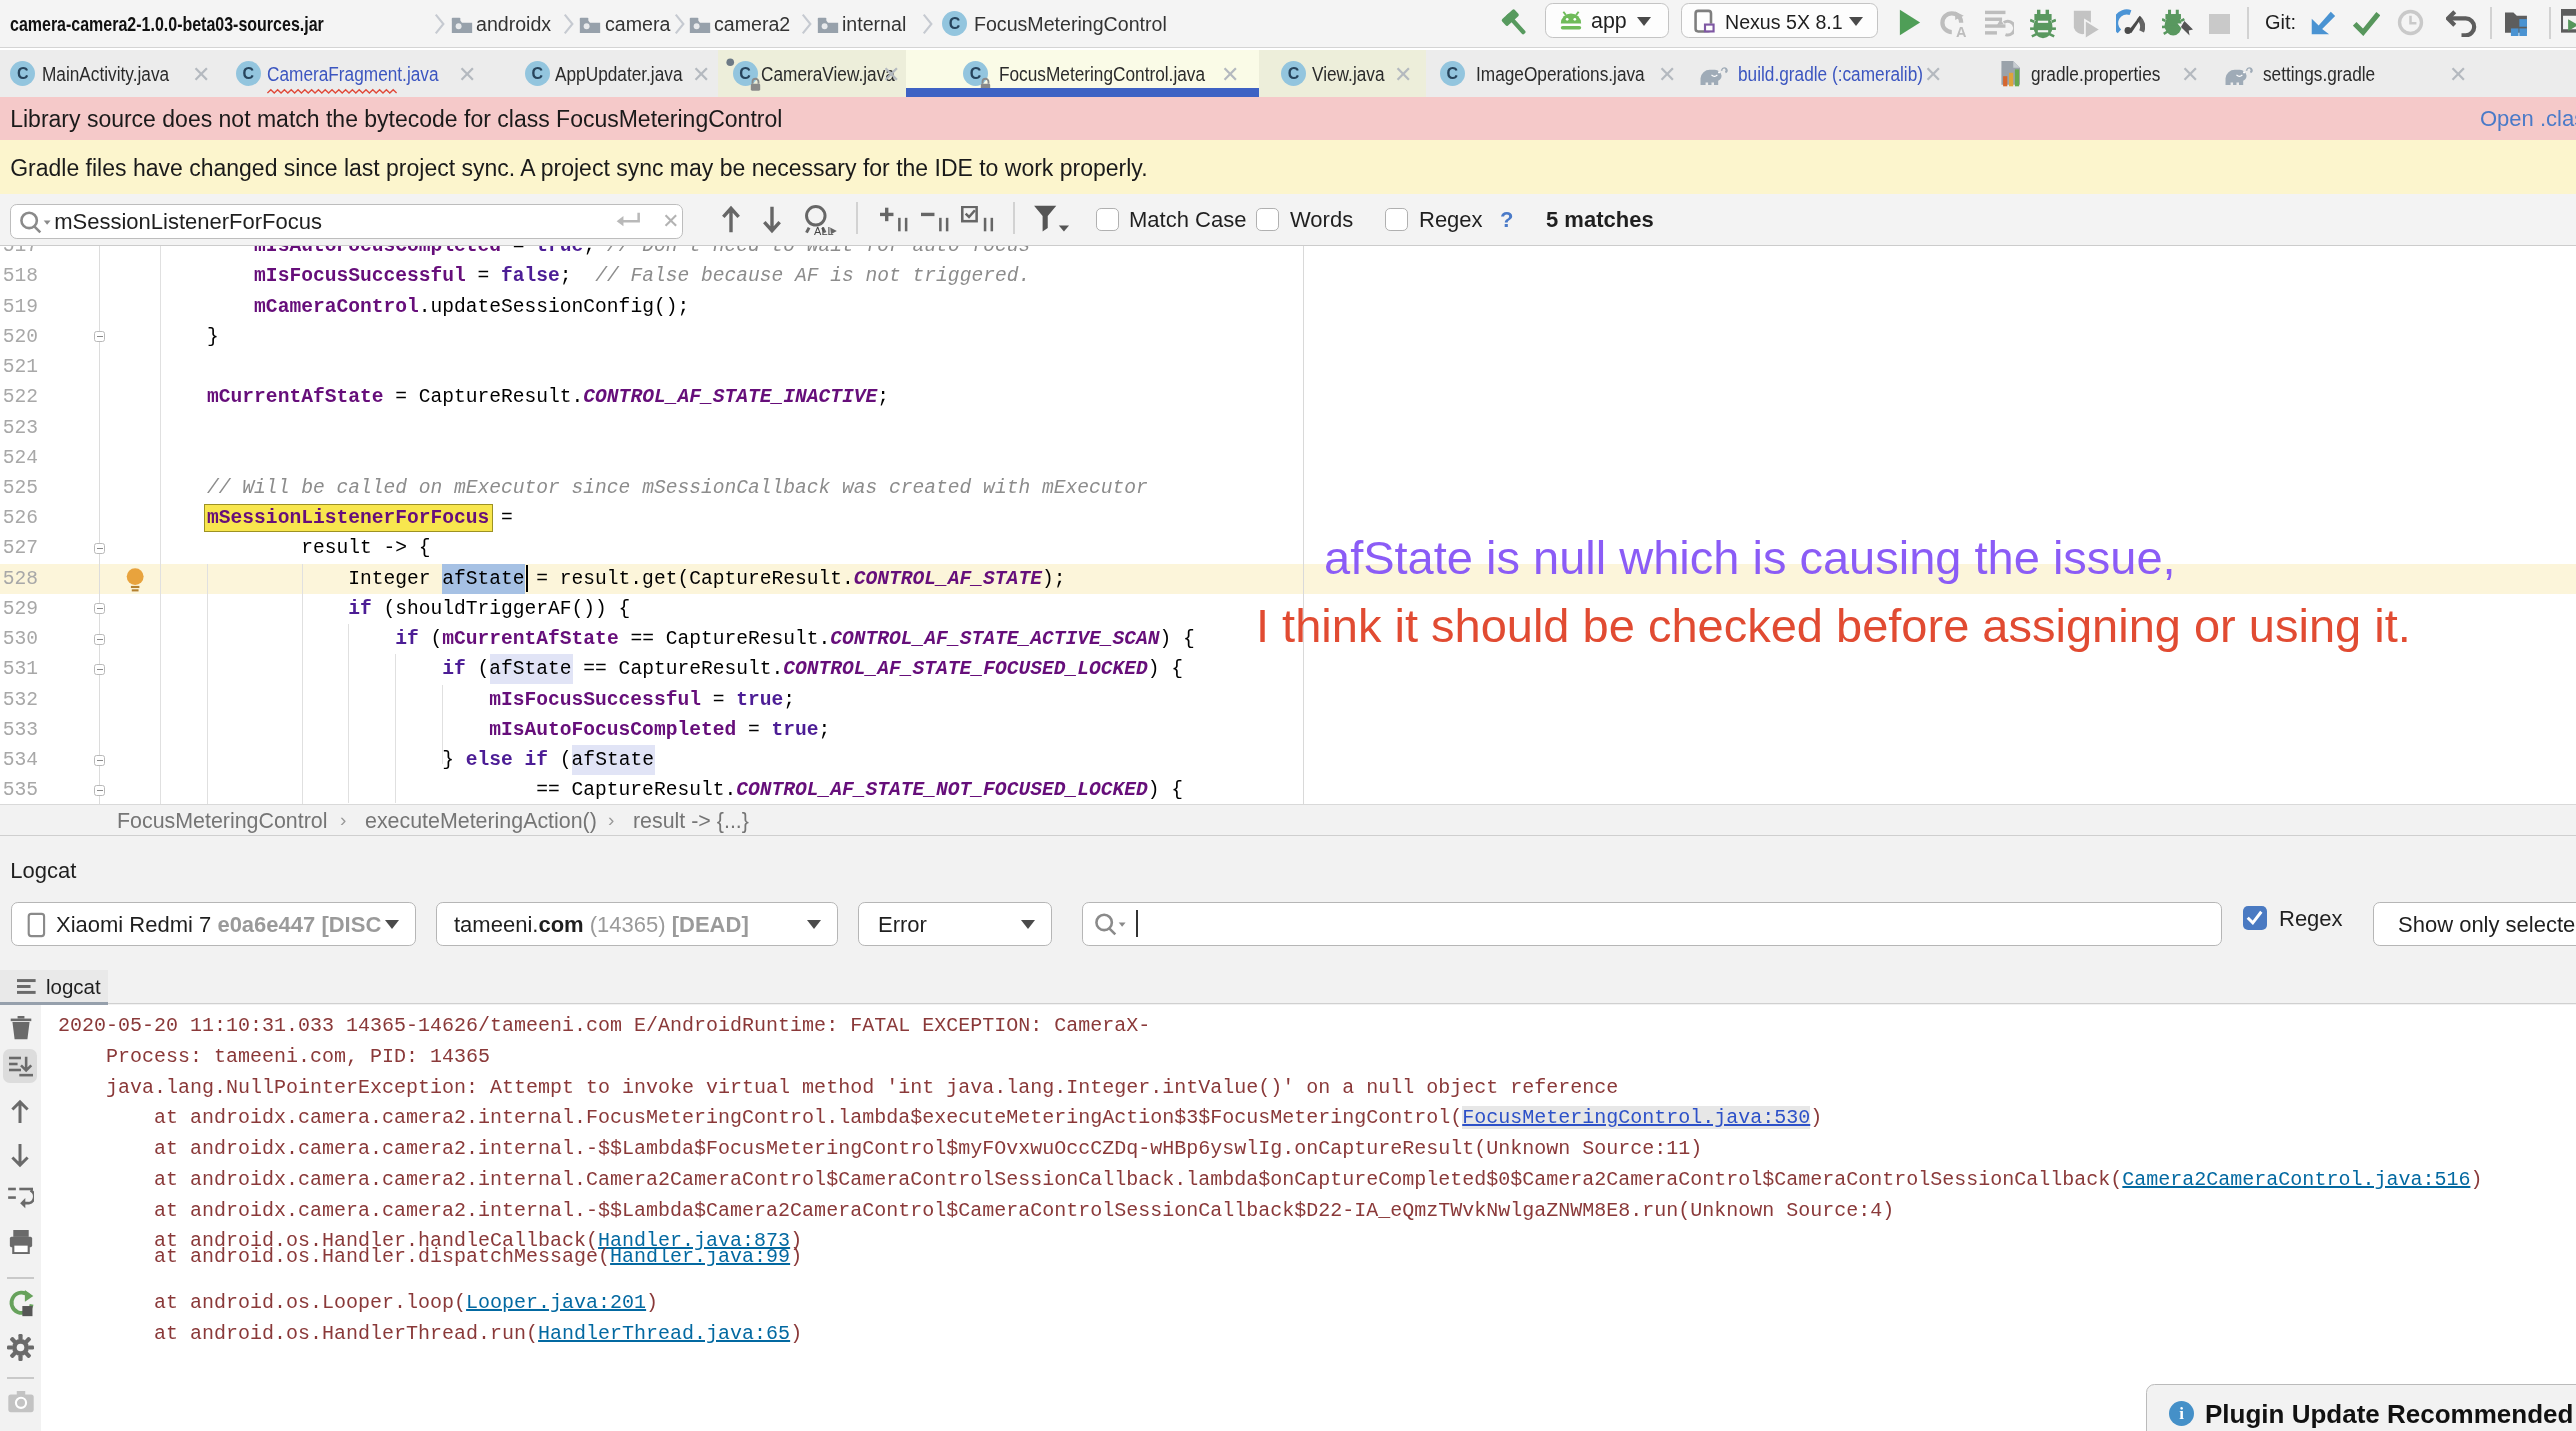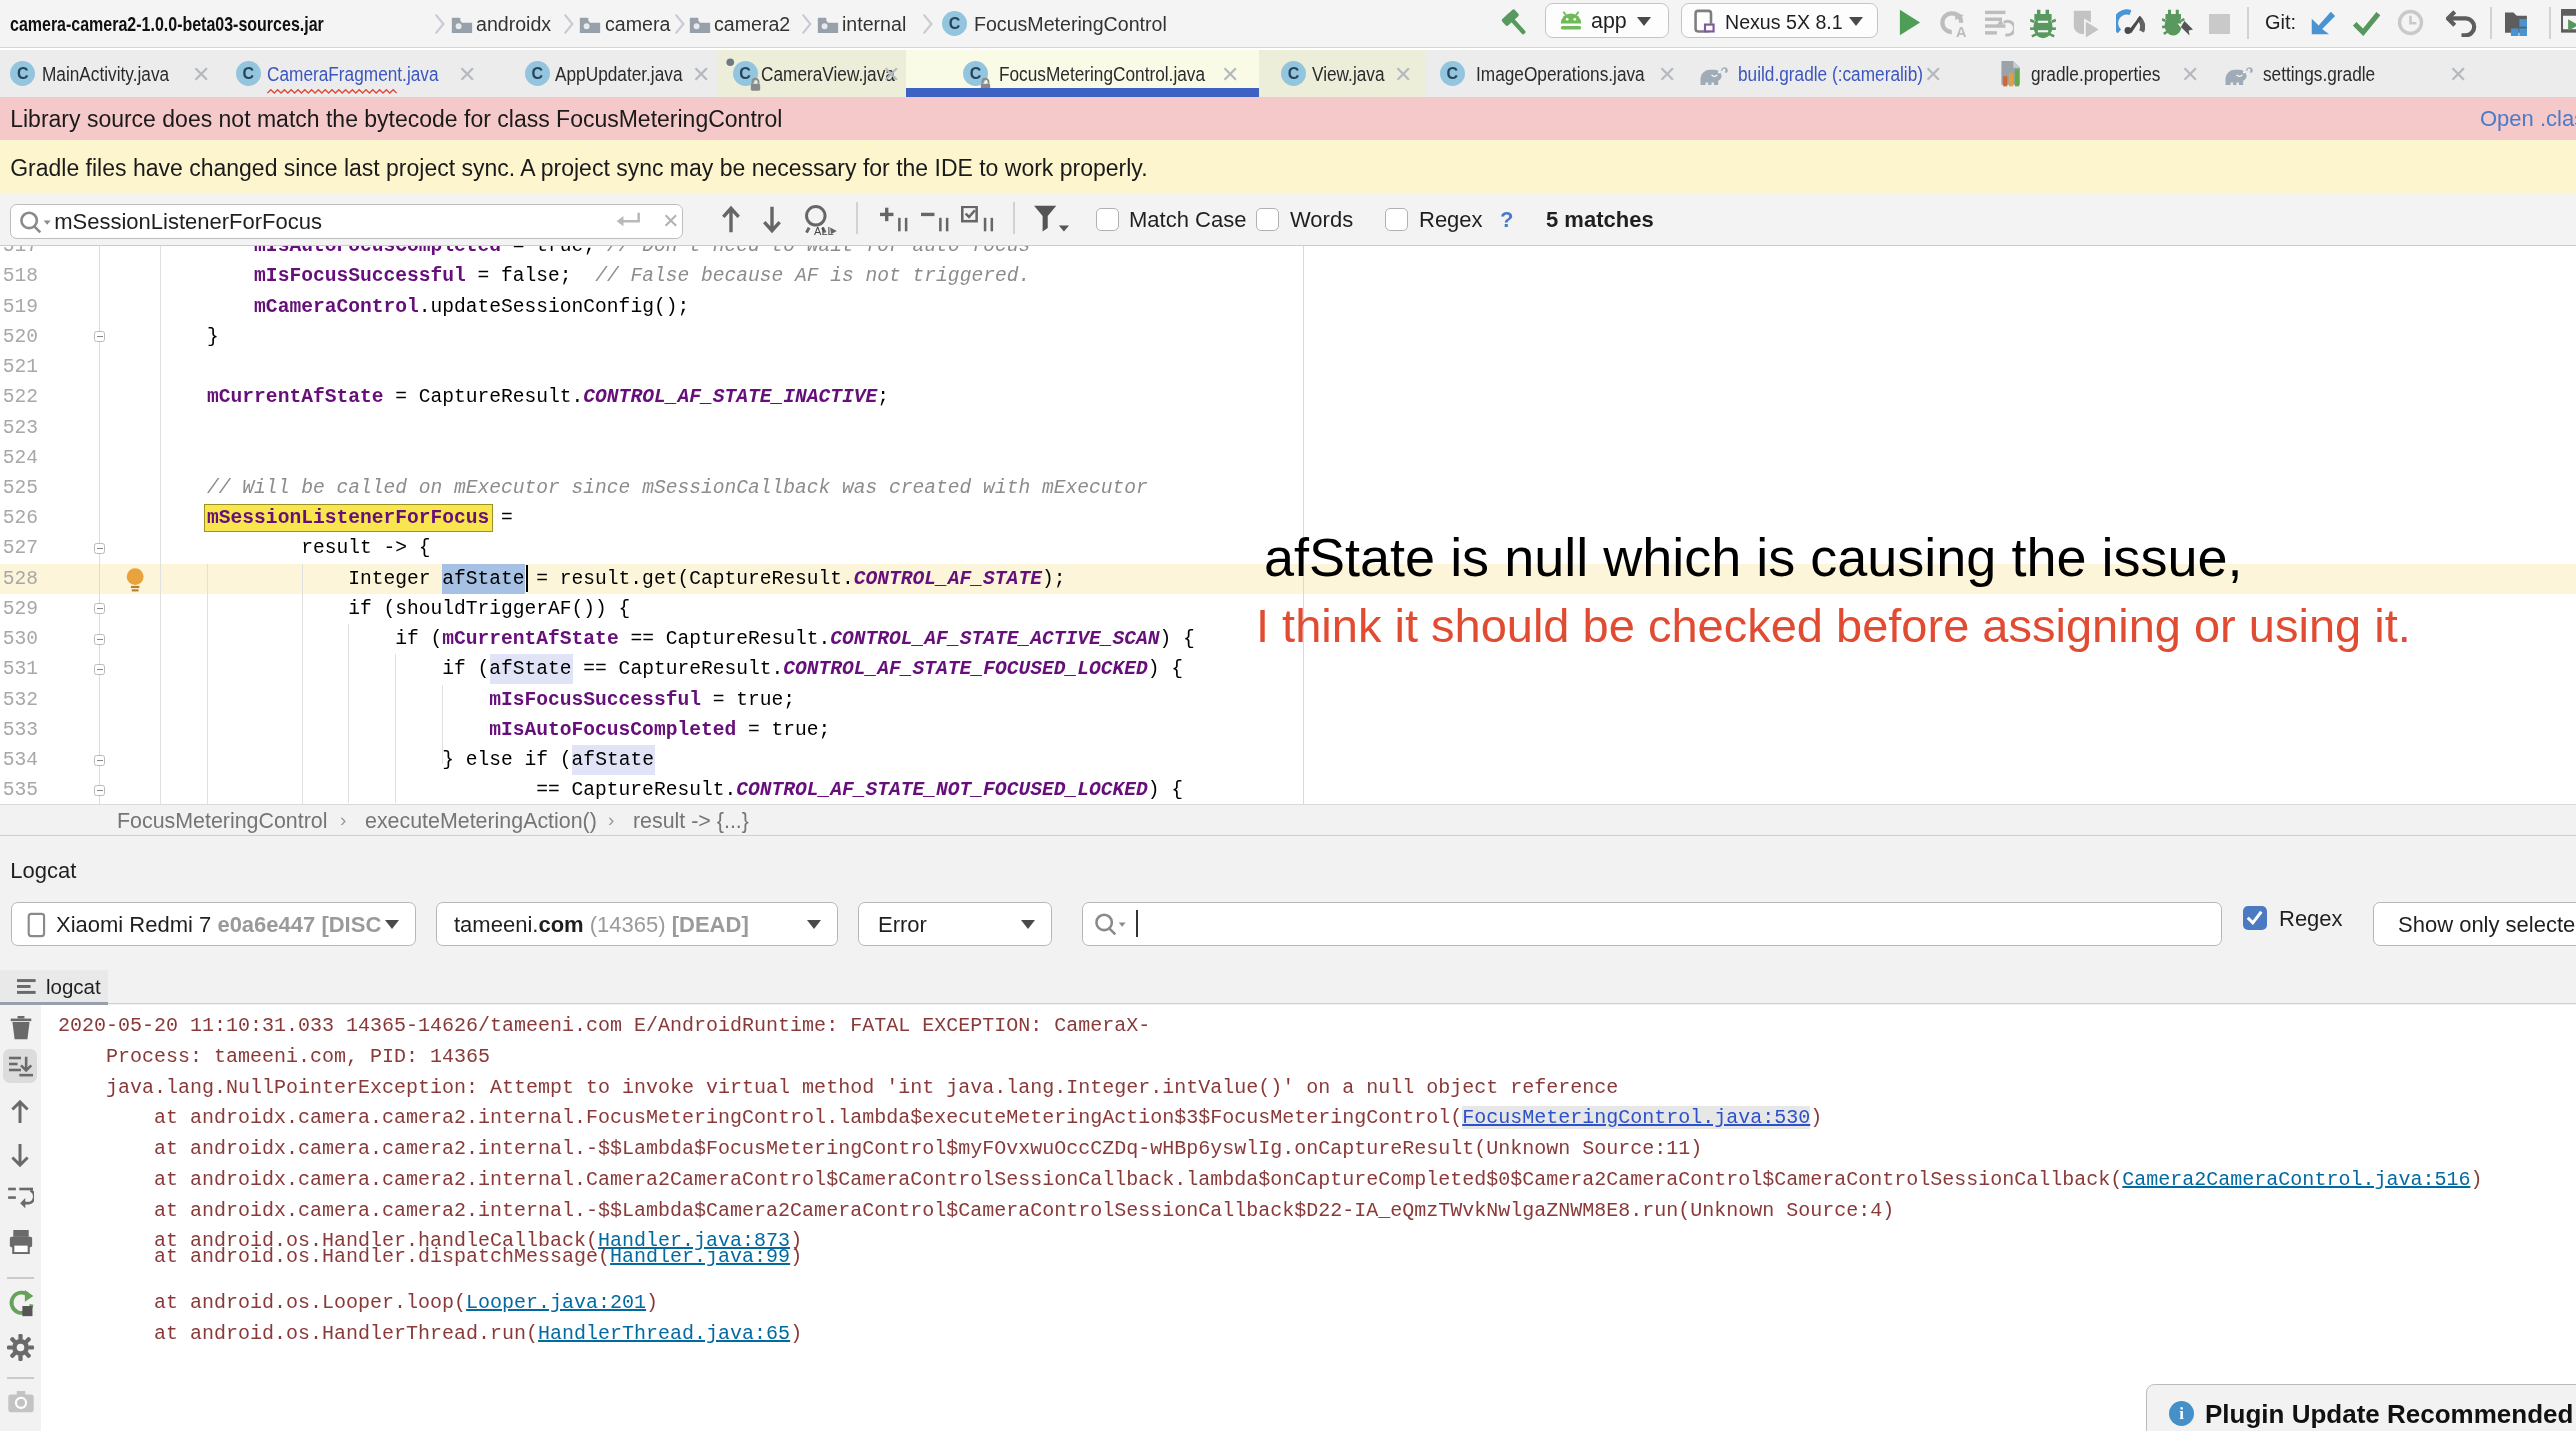--- a/index.html
+++ b/index.html
@@ -10,21 +10,21 @@
 .tab .lbl{position:absolute;top:13px;font-size:19.6px;color:#2b2b2b;white-space:nowrap;transform:scaleX(0.88);transform-origin:0 50%}
 .cicon{position:absolute;top:11px;width:25px;height:25px;border-radius:50%;background:#93c5de;text-align:center;font-size:16px;line-height:25px;color:#27445c;font-weight:bold}
 .tx{position:absolute;top:12px;font-size:22px;color:#b4b9bf}
 #pinkbar{left:0;top:97px;width:2576px;height:43px;background:#f5c9c9}
 #yellowbar{left:0;top:140px;width:2576px;height:54px;background:#fcf5cd}
 #findbar{left:0;top:194px;width:2576px;height:52px;background:#f3f3f3;border-bottom:0.9px solid #cccccc}
 
 #editor{left:0;top:246px;width:2576px;height:558px;background:#fff;overflow:hidden}
 .cl{position:absolute;left:113px;font-family:"Liberation Mono",monospace;font-size:19.6px;line-height:30px;white-space:pre;color:#000}
 .num{position:absolute;left:0;width:38px;text-align:right;font-family:"Liberation Mono",monospace;font-size:19.6px;line-height:30px;color:#a8a8a8}
-.kw{color:#000000;font-weight:normal}
+.kw{color:#4c1d95;font-weight:bold}
 .fld{color:#660e7a;font-weight:bold}
 .cst{color:#660e7a;font-weight:bold;font-style:italic}
 .cmt{color:#8c8c8c;font-style:italic}
 .vln{position:absolute;width:0.9px;background:#e0e0e0}
 .fold{position:absolute;left:94px;width:11px;height:11px;background:#fff;border:0.9px solid #b9b9b9;border-radius:2.6px}
 .fold:after{content:"";position:absolute;left:1.7px;top:4.3px;width:6px;height:0.9px;background:#8a8a8a}
 
 #crumbbar{left:0;top:804px;width:2576px;height:32px;background:#f2f2f2;border-top:0.9px solid #d9d9d9}
 #logpanel{left:0;top:835px;width:2576px;height:170px;background:#f2f2f2;border-top:0.9px solid #cfcfcf}
 .combo{position:absolute;background:#fff;border:1.7px solid #b6b6b6;border-radius:6.8px;height:44px}
@@ -395,21 +395,21 @@
  <div class="cl" style="top:287px">                result -&gt; {</div>
  <div class="cl" style="top:318px">                    Integer afState = result.get(CaptureResult.<span class="cst">CONTROL_AF_STATE</span>);</div>
  <div class="cl" style="top:348px">                    <span class="kw">if</span> (shouldTriggerAF()) {</div>
  <div class="cl" style="top:378px">                        <span class="kw">if</span> (<span class="fld">mCurrentAfState</span> == CaptureResult.<span class="cst">CONTROL_AF_STATE_ACTIVE_SCAN</span>) {</div>
  <div class="cl" style="top:408px">                            <span class="kw">if</span> (afState == CaptureResult.<span class="cst">CONTROL_AF_STATE_FOCUSED_LOCKED</span>) {</div>
  <div class="cl" style="top:439px">                                <span class="fld">mIsFocusSuccessful</span> = <span class="kw">true</span>;</div>
  <div class="cl" style="top:469px">                                <span class="fld">mIsAutoFocusCompleted</span> = <span class="kw">true</span>;</div>
  <div class="cl" style="top:499px">                            } <span class="kw">else</span> <span class="kw">if</span> (afState</div>
  <div class="cl" style="top:529px">                                    == CaptureResult.<span class="cst">CONTROL_AF_STATE_NOT_FOCUSED_LOCKED</span>) {</div>
 </div>
-<div class="abs" style="left:1264px;top:532px;font-size:54px;line-height:51px;color:#000000">afState is null which is causing the issue,</div>
+<div class="abs" style="left:1324px;top:532px;font-size:47px;line-height:51px;color:#8b5cf6">afState is null which is causing the issue,</div>
 <div class="abs" style="left:1256px;top:600px;font-size:47px;line-height:51px;color:#e14b32">I think it should be checked before assigning or using it.</div>
 <div class="abs" id="crumbbar">
  <div class="abs" style="left:117px;top:4.3px;font-size:21.4px;color:#757575">FocusMeteringControl</div>
  <div class="abs" style="left:340px;top:4.3px;font-size:19px;color:#999">›</div>
  <div class="abs" style="left:365px;top:4.3px;font-size:21.4px;color:#757575">executeMeteringAction()</div>
  <div class="abs" style="left:608px;top:4.3px;font-size:19px;color:#999">›</div>
  <div class="abs" style="left:633px;top:4.3px;font-size:21.4px;color:#757575">result -&gt; {...}</div>
 </div>
 <div class="abs" id="logpanel">
  <div class="abs" style="left:10.2px;top:22px;font-size:22px;color:#1f1f1f">Logcat</div>

